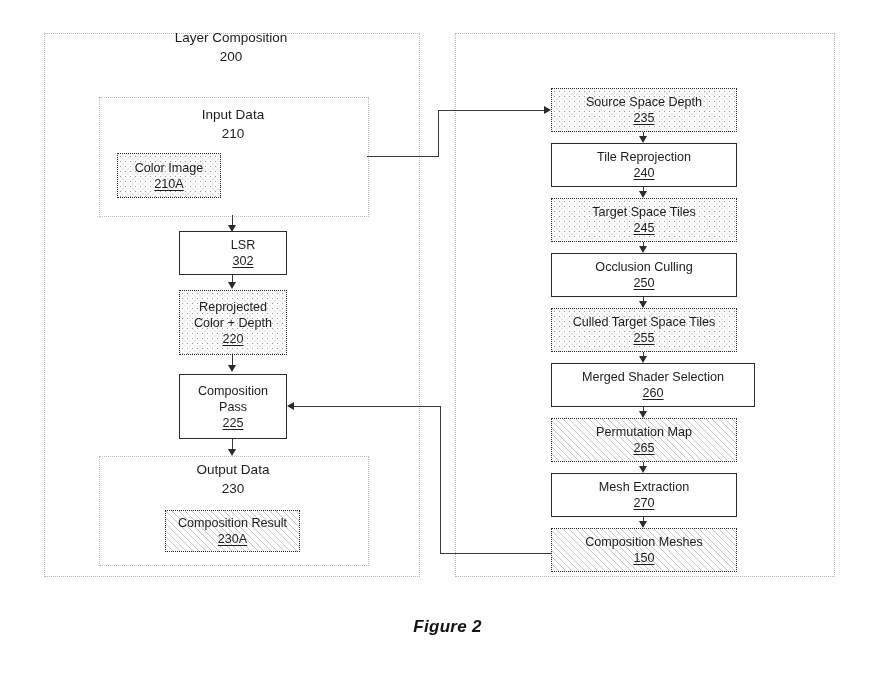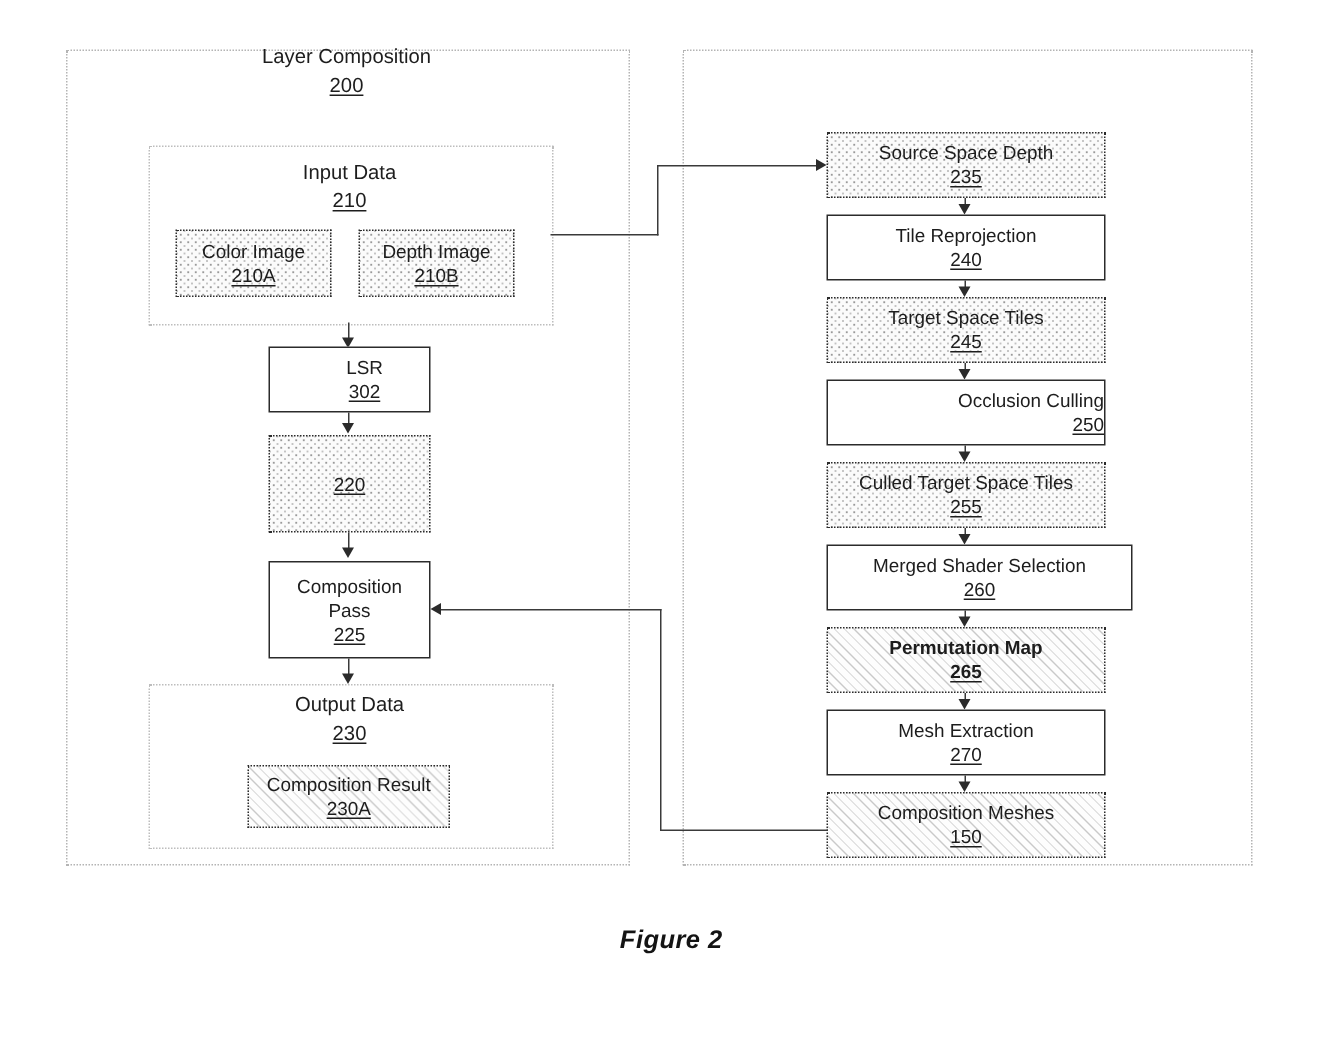--- a/index.html
+++ b/index.html
@@ -31,21 +31,20 @@
     position: absolute;
     left: 0;
     right: 0;
     text-align: center;
     font-size: 13.5px;
     color: #1d1d1d;
     line-height: 19px;
   }
   .panel-title .ref {
     display: block;
-    text-decoration: underline;
     text-underline-offset: 2px;
   }
 
   
   .box {
     position: absolute;
     box-sizing: border-box;
     display: flex;
     flex-direction: column;
     align-items: center;
@@ -149,37 +148,35 @@
   <div class="panel-title" style="left:99px; top:105px; width:268px;">
     <span>Input Data</span>
     <span class="ref">210</span>
   </div>
 
   <div class="box b-dotted f-stipple" style="left:117px; top:153px; width:104px; height:45px;">
     <span class="lbl">Color Image</span>
     <span class="ref">210A</span>
   </div>
 
-  <div class="box b-dotted f-stipple" style="left:239px; top:153px; width:104px; height:45px;">
-    <span class="lbl">Depth Image</span>
-    <span class="ref">210B</span>
-  </div>
 
   <div class="ln ln-v" style="left:232px; top:215px; height:12px;"></div>
   <div class="arrow-down" style="left:228px; top:225px;"></div>
 
   <div class="box b-solid f-plain" style="left:179px; top:231px; width:108px; height:44px;padding-left:20px;">
     <span class="lbl">LSR</span>
     <span class="ref">302</span>
   </div>
 
   <div class="ln ln-v" style="left:232px; top:275px; height:9px;"></div>
   <div class="arrow-down" style="left:228px; top:282px;"></div>
 
   <div class="box b-dotted f-stipple" style="left:179px; top:290px; width:108px; height:65px;">
+    <span class="lbl">Reprojected
+Color + Depth</span>
     <span class="ref">220</span>
   </div>
 
   <div class="ln ln-v" style="left:232px; top:355px; height:12px;"></div>
   <div class="arrow-down" style="left:228px; top:365px;"></div>
 
   <div class="box b-solid f-plain" style="left:179px; top:374px; width:108px; height:65px;">
     <span class="lbl">Composition
 Pass</span>
     <span class="ref">225</span>
@@ -217,42 +214,42 @@
   <div class="ln ln-v" style="left:643px; top:187px; height:6px;"></div>
   <div class="arrow-down" style="left:639px; top:191px;"></div>
 
   <div class="box b-dotted f-stipple" style="left:551px; top:198px; width:186px; height:44px;">
     <span class="lbl">Target Space Tiles</span>
     <span class="ref">245</span>
   </div>
   <div class="ln ln-v" style="left:643px; top:242px; height:6px;"></div>
   <div class="arrow-down" style="left:639px; top:246px;"></div>
 
-  <div class="box b-solid f-plain" style="left:551px; top:253px; width:186px; height:44px;align-items:flex-end;">
+  <div class="box b-solid f-plain" style="left:551px; top:253px; width:186px; height:44px;">
     <span class="lbl">Occlusion Culling</span>
     <span class="ref">250</span>
   </div>
   <div class="ln ln-v" style="left:643px; top:297px; height:6px;"></div>
   <div class="arrow-down" style="left:639px; top:301px;"></div>
 
   <div class="box b-dotted f-stipple" style="left:551px; top:308px; width:186px; height:44px;">
     <span class="lbl">Culled Target Space Tiles</span>
     <span class="ref">255</span>
   </div>
   <div class="ln ln-v" style="left:643px; top:352px; height:6px;"></div>
   <div class="arrow-down" style="left:639px; top:356px;"></div>
 
   <div class="box b-solid f-plain" style="left:551px; top:363px; width:204px; height:44px;">
     <span class="lbl">Merged Shader Selection</span>
     <span class="ref">260</span>
   </div>
   <div class="ln ln-v" style="left:643px; top:407px; height:6px;"></div>
   <div class="arrow-down" style="left:639px; top:411px;"></div>
 
-  <div class="box b-dotted f-hatch" style="left:551px; top:418px; width:186px; height:44px;font-weight:bold;">
+  <div class="box b-dotted f-hatch" style="left:551px; top:418px; width:186px; height:44px;">
     <span class="lbl">Permutation Map</span>
     <span class="ref">265</span>
   </div>
   <div class="ln ln-v" style="left:643px; top:462px; height:6px;"></div>
   <div class="arrow-down" style="left:639px; top:466px;"></div>
 
   <div class="box b-solid f-plain" style="left:551px; top:473px; width:186px; height:44px;">
     <span class="lbl">Mesh Extraction</span>
     <span class="ref">270</span>
   </div>

